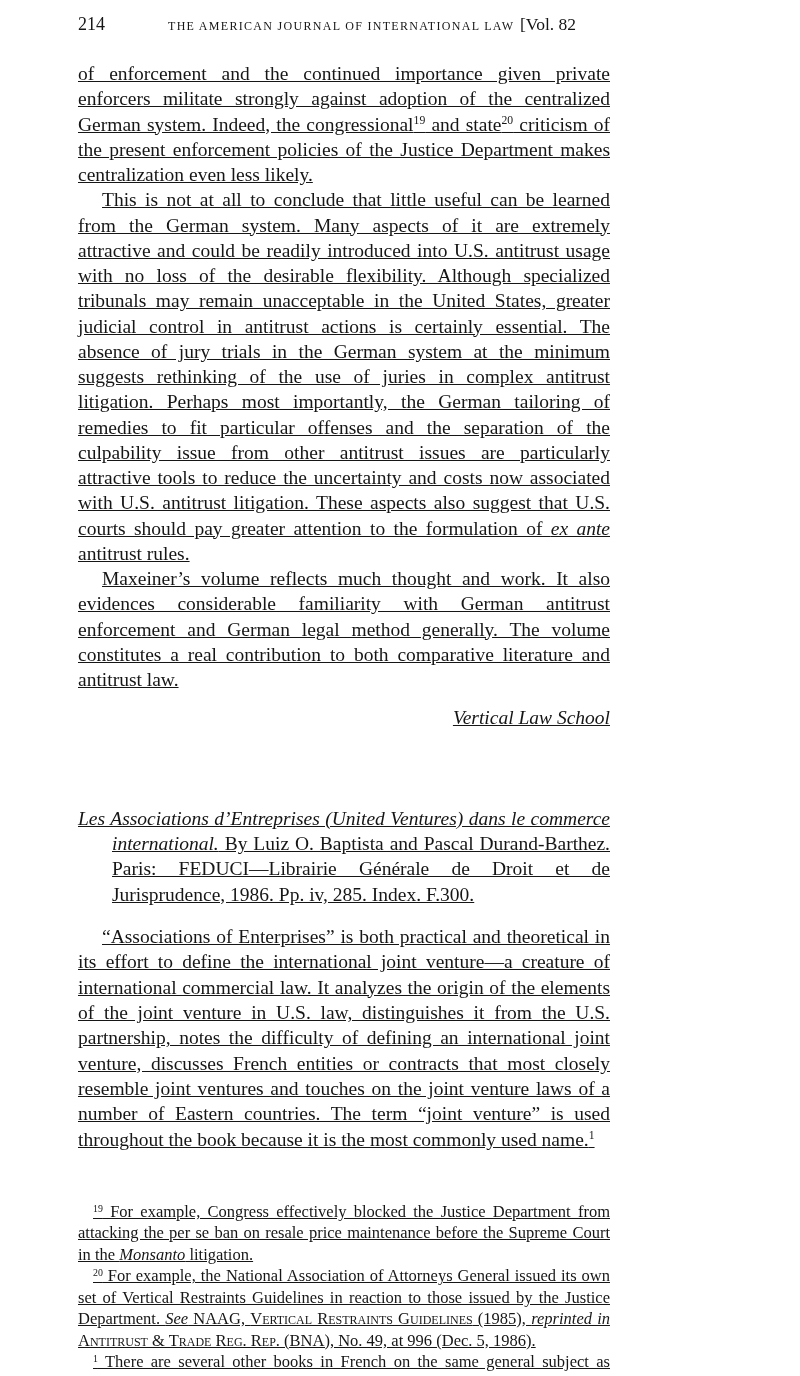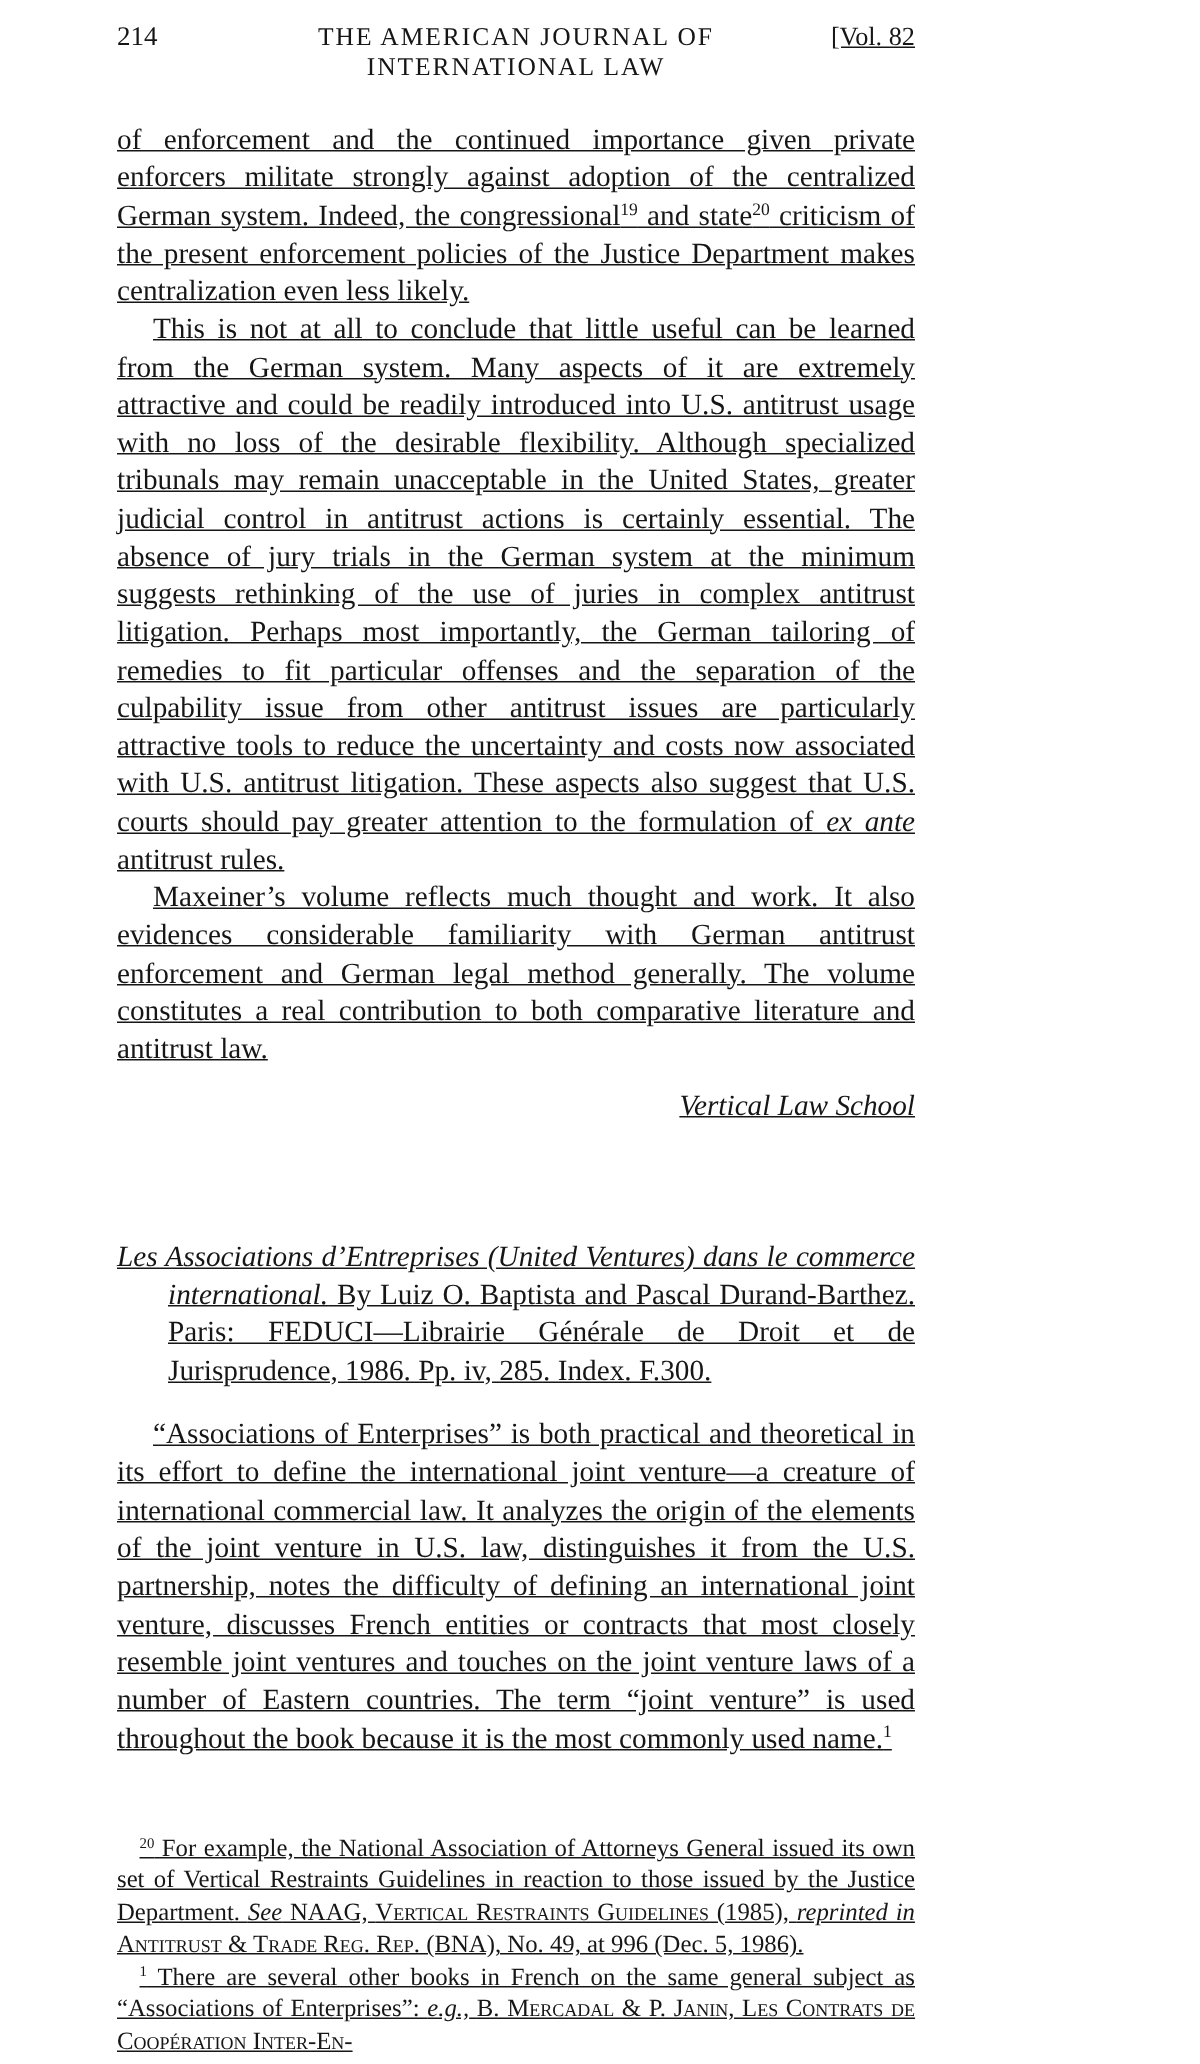--- a/index.html
+++ b/index.html
@@ -19,22 +19,22 @@
     background: #ffffff;
   }
   .page-header {
     display: grid;
     grid-template-columns: 90px 1fr 90px;
     align-items: baseline;
     font-size: 17.5px;
     margin-bottom: 26px;
   }
   .page-number { text-align: left; font-size: 18px; }
-  .journal-title { text-align: center; letter-spacing: 1.3px; font-size: 17px; }
-  .volume-label { text-align: right; font-size: 17.5px; text-decoration: underline; }
+  .journal-title { letter-spacing: 1.3px; font-size: 12px; }
+  .volume-label { font-size: 17.5px; }
 
   .article-body { font-size: 19.5px; line-height: 1.295; text-decoration: underline; }
   .para { text-align: justify; }
   .para.indent { text-indent: 24px; }
 
   sup {
     font-size: 0.6em;
     line-height: 0;
     vertical-align: baseline;
     position: relative;
@@ -86,18 +86,19 @@
     </div>
 
     <section class="review-section">
       <p class="citation"><span class="seg-i">Les Associations d’Entreprises (United Ventures) dans le commerce international.</span><span> By Luiz O. Baptista and Pascal Durand-Barthez. Paris: FEDUCI—Librairie Générale de Droit et de Jurisprudence, 1986. Pp. iv, 285. Index. F.300.</span></p>
       <div class="review-body">
           <p class="para indent"><span>“Associations of Enterprises” is both practical and theoretical in its effort to define the international joint venture—a creature of international commercial law. It analyzes the origin of the elements of the joint venture in U.S. law, distinguishes it from the U.S. partnership, notes the difficulty of defining an international joint venture, discusses French entities or contracts that most closely resemble joint ventures and touches on the joint venture laws of a number of Eastern countries. The term “joint venture” is used throughout the book because it is the most commonly used name.</span><sup>1</sup></p>
         </div>
     </section>
 
     <section class="footnotes">
+        <p class="para indent"><sup>19</sup><span> For example, Congress effectively blocked the Justice Department from attacking the per se ban on resale price maintenance before the Supreme Court in the </span><span class="seg-i">Monsanto</span><span> litigation.</span></p>
         <p class="para indent"><sup>20</sup><span> For example, the National Association of Attorneys General issued its own set of Vertical Restraints Guidelines in reaction to those issued by the Justice Department. </span><span class="seg-i">See</span><span> NAAG, </span><span class="seg-sc">Vertical Restraints Guidelines</span><span> (1985), </span><span class="seg-i">reprinted in</span><span> </span><span class="seg-sc">Antitrust &amp; Trade Reg. Rep.</span><span> (BNA), No. 49, at 996 (Dec. 5, 1986).</span></p>
         <p class="para indent"><sup>1</sup><span> There are several other books in French on the same general subject as “Associations of Enterprises”: </span><span class="seg-i">e.g.,</span><span> </span><span class="seg-sc">B. Mercadal &amp; P. Janin, Les Contrats de Coopération Inter-En-</span></p>
       </section>
 
   </main>
 </div>
 
 </body></html>

